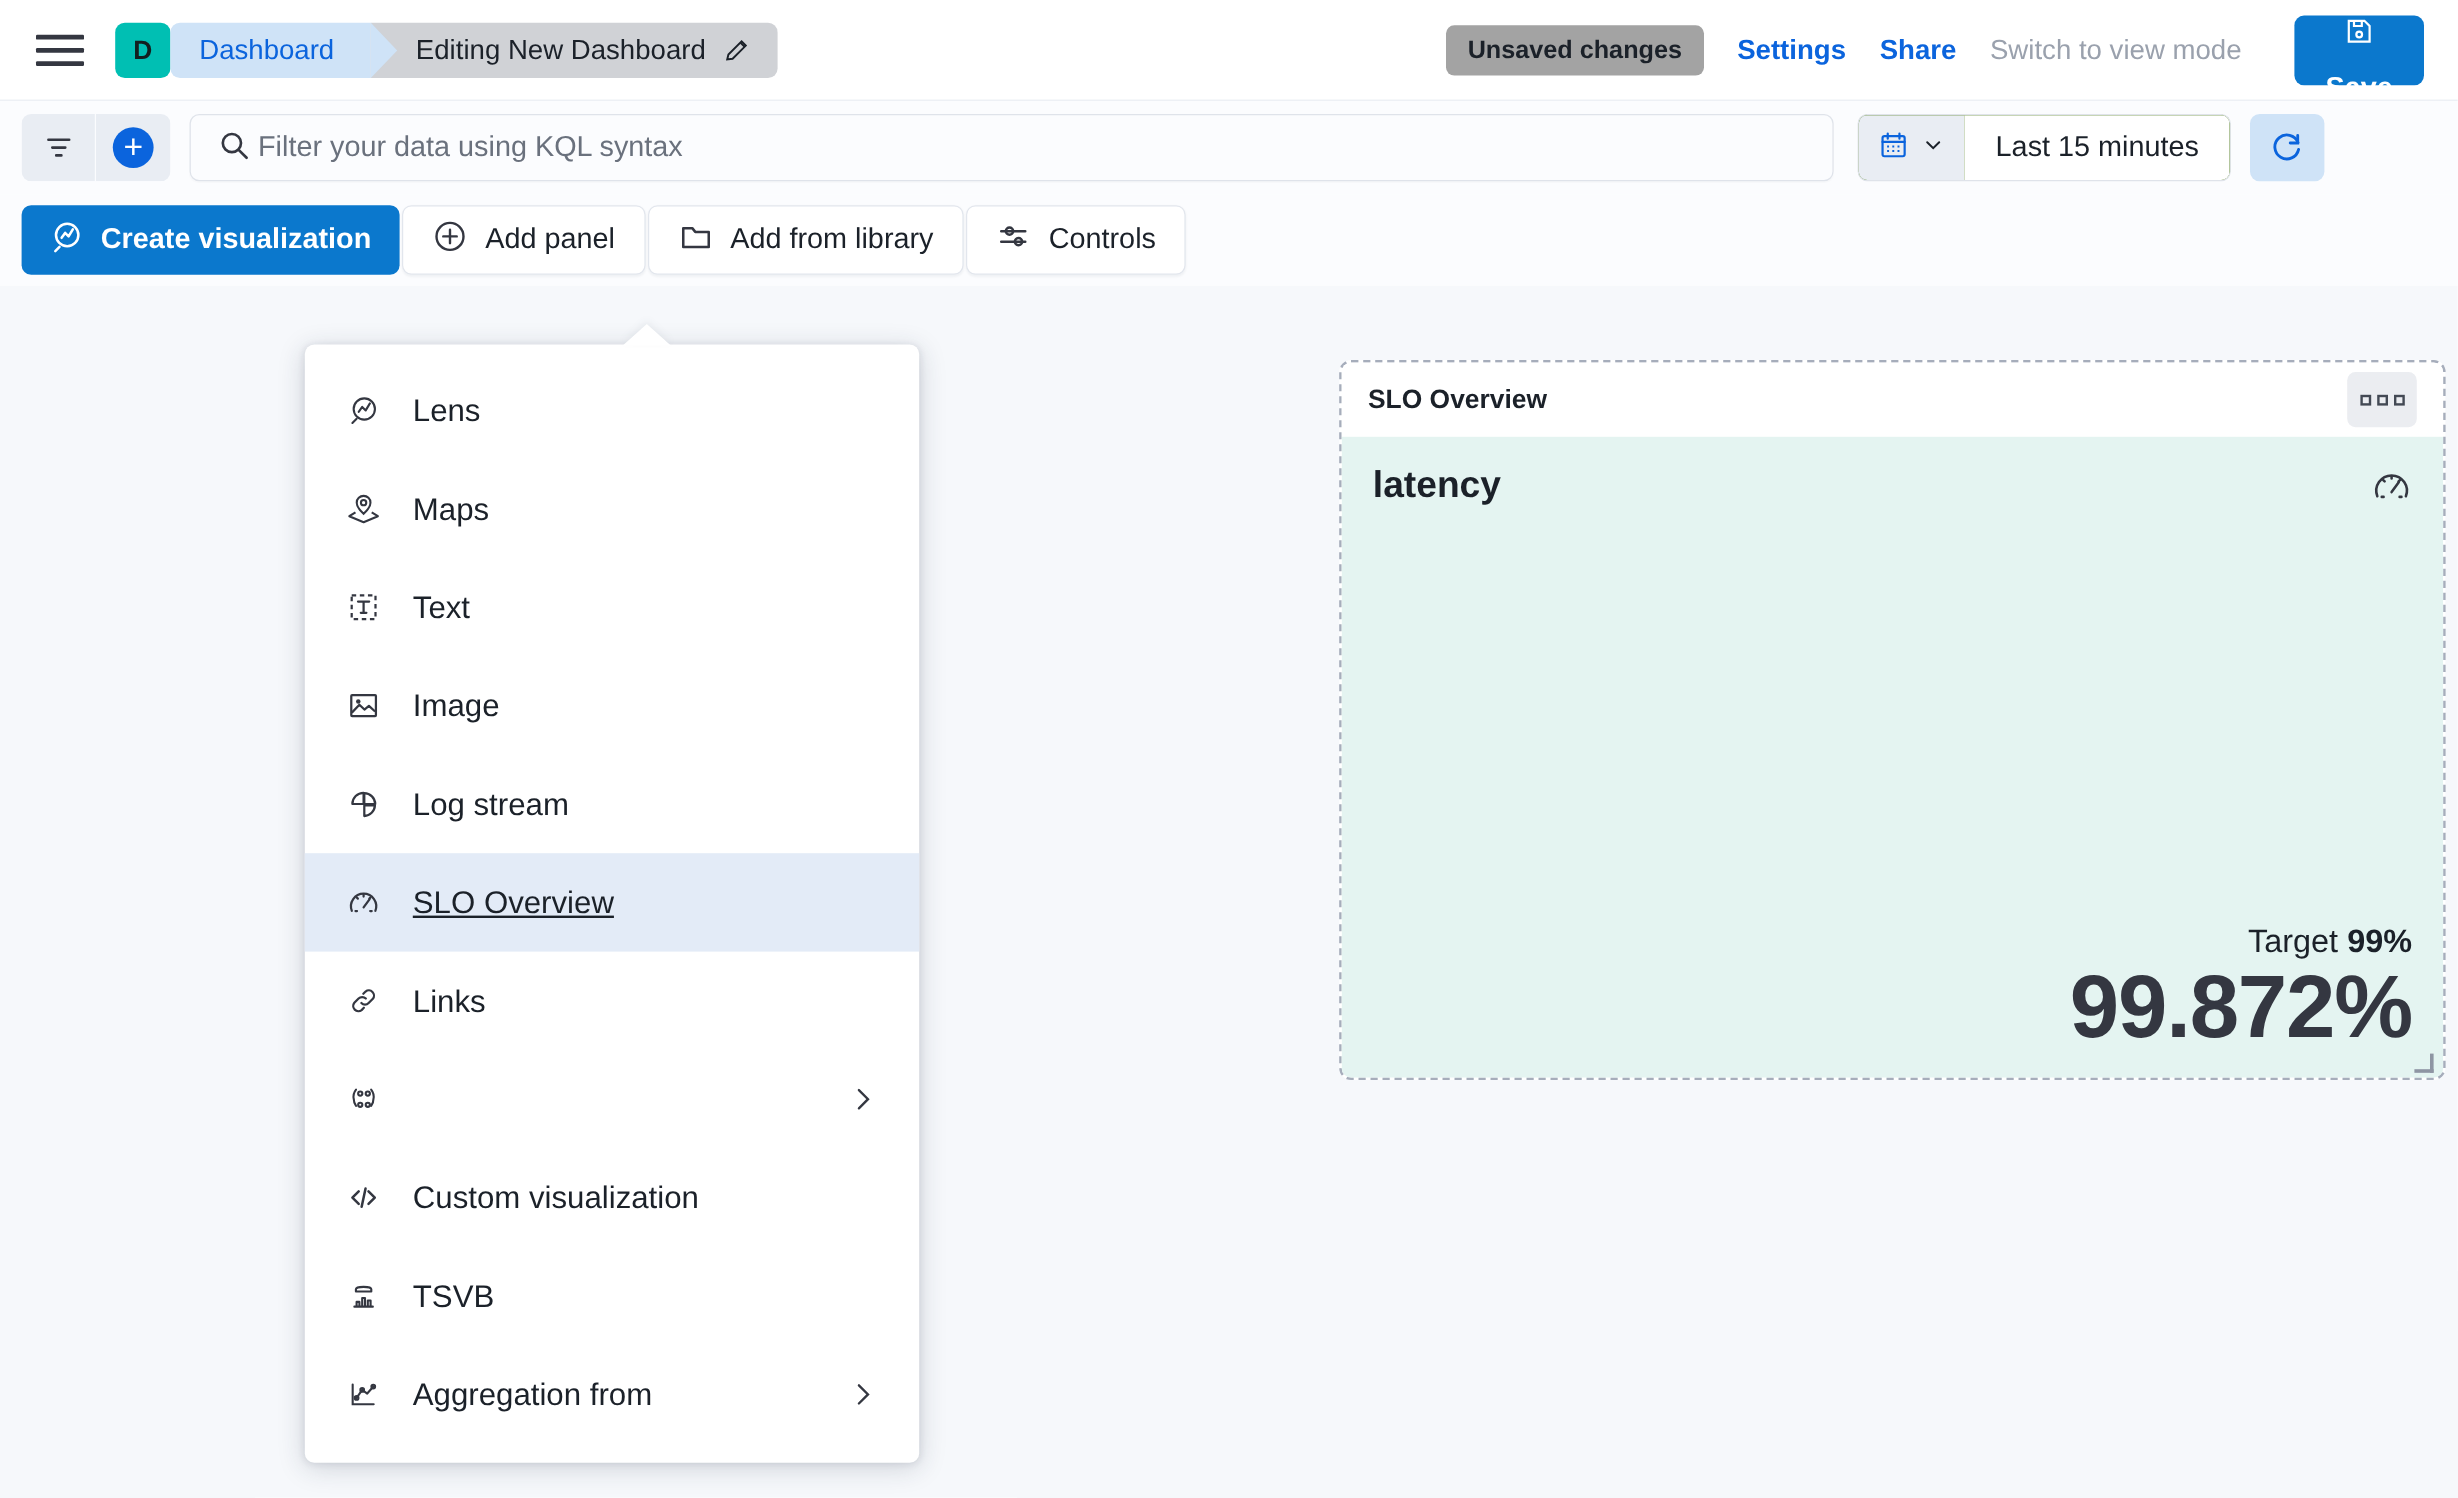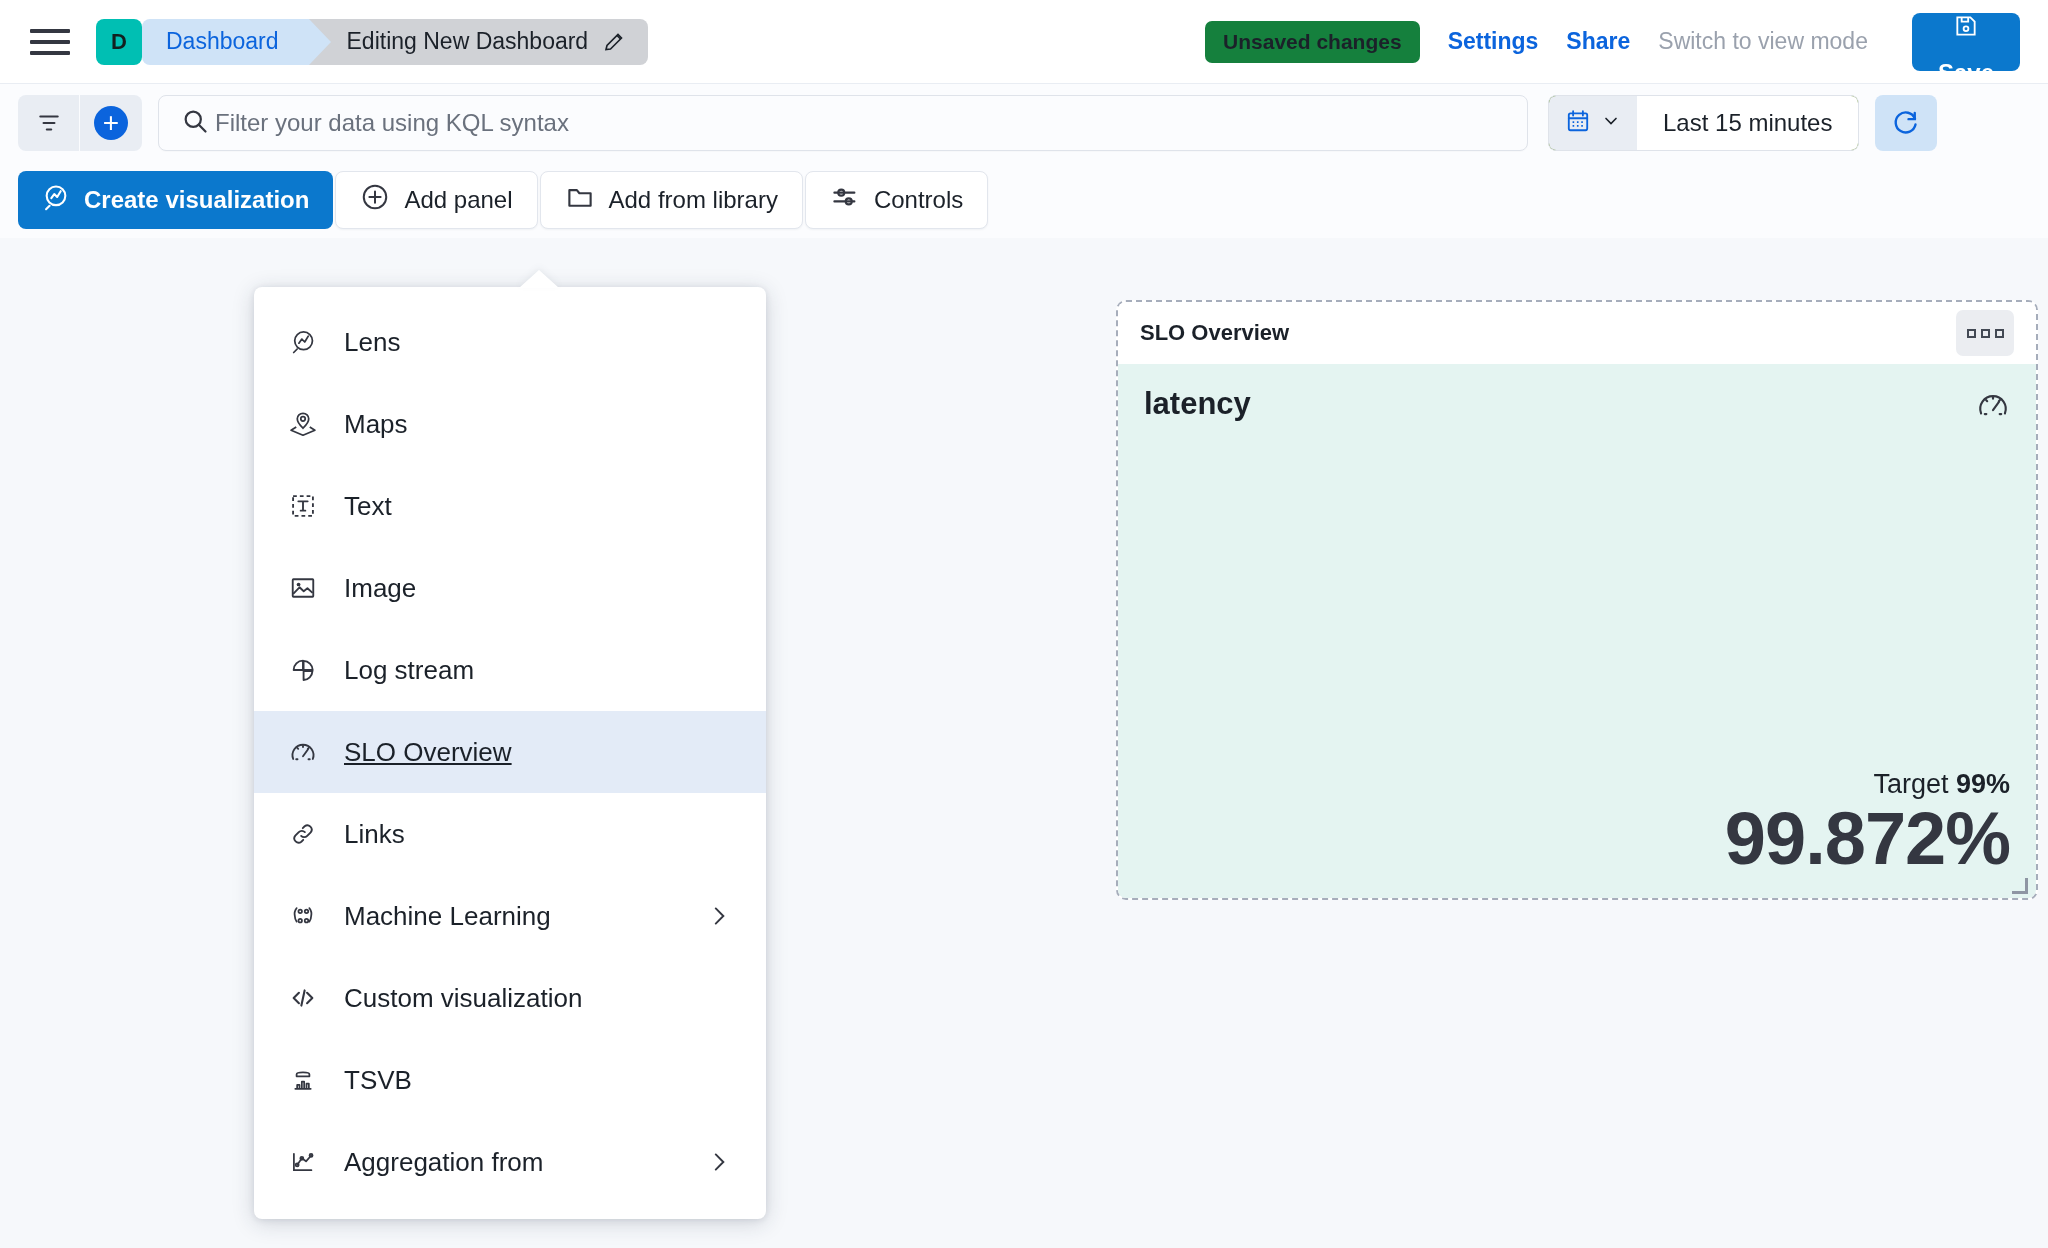--- a/index.html
+++ b/index.html
@@ -53,21 +53,21 @@
   .crumb-2 {
     background: #d0d2d6; color: #1b2129; font-weight: 400;
     padding-left: 38px; padding-right: 22px;
     border-radius: 0 8px 8px 0; margin-left: 0;
     display: flex; align-items: center; gap: 12px;
   }
   .pencil-icon { display: inline-flex; margin-left: 2px; }
 
   .header-right { margin-left: auto; display: flex; align-items: center; gap: 0; padding-right: 28px; }
   .badge-unsaved {
-    background: #15803d; color: #1b2129;
+    background: #a3a3a3; color: #1b2129;
     font-size: 21px; font-weight: 700;
     padding: 9px 18px; border-radius: 7px; cursor: pointer;
     white-space: nowrap;
   }
   .hdr-link {
     font-size: 23px; font-weight: 700; color: #0b64dd;
     margin-left: 28px; cursor: pointer; white-space: nowrap;
   }
   .hdr-link.muted { color: #9aa1ad; font-weight: 400; }
   .save-btn {
@@ -460,21 +460,20 @@
     <span class="mi-icon">
       <svg width="28" height="28" viewBox="0 0 24 24" fill="none" stroke="#343741" stroke-width="1.5">
         <circle cx="9.6" cy="8" r="1.5"></circle>
         <circle cx="15" cy="8" r="1.5"></circle>
         <circle cx="9.6" cy="16" r="1.5"></circle>
         <circle cx="15" cy="16" r="1.5"></circle>
         <path d="M6.6 5.2A8 8 0 0 0 5 12a8 8 0 0 0 1.6 4.8" stroke-linecap="round"></path>
         <path d="M17.4 5.2A8 8 0 0 1 19 12a8 8 0 0 1-1.6 4.8" stroke-linecap="round"></path>
       </svg>
     </span>
-    <span class="mi-label">Machine Learning</span>
     <span class="mi-chev">
       <svg width="26" height="26" viewBox="0 0 24 24" fill="none" stroke="#343741" stroke-width="1.8" stroke-linecap="round">
         <path d="M9 5l7 7-7 7"></path>
       </svg>
     </span>
   </div>
 
   <div class="menu-item">
     <span class="mi-icon">
       <svg width="28" height="28" viewBox="0 0 24 24" fill="none" stroke="#343741" stroke-width="1.8" stroke-linecap="round" stroke-linejoin="round">

